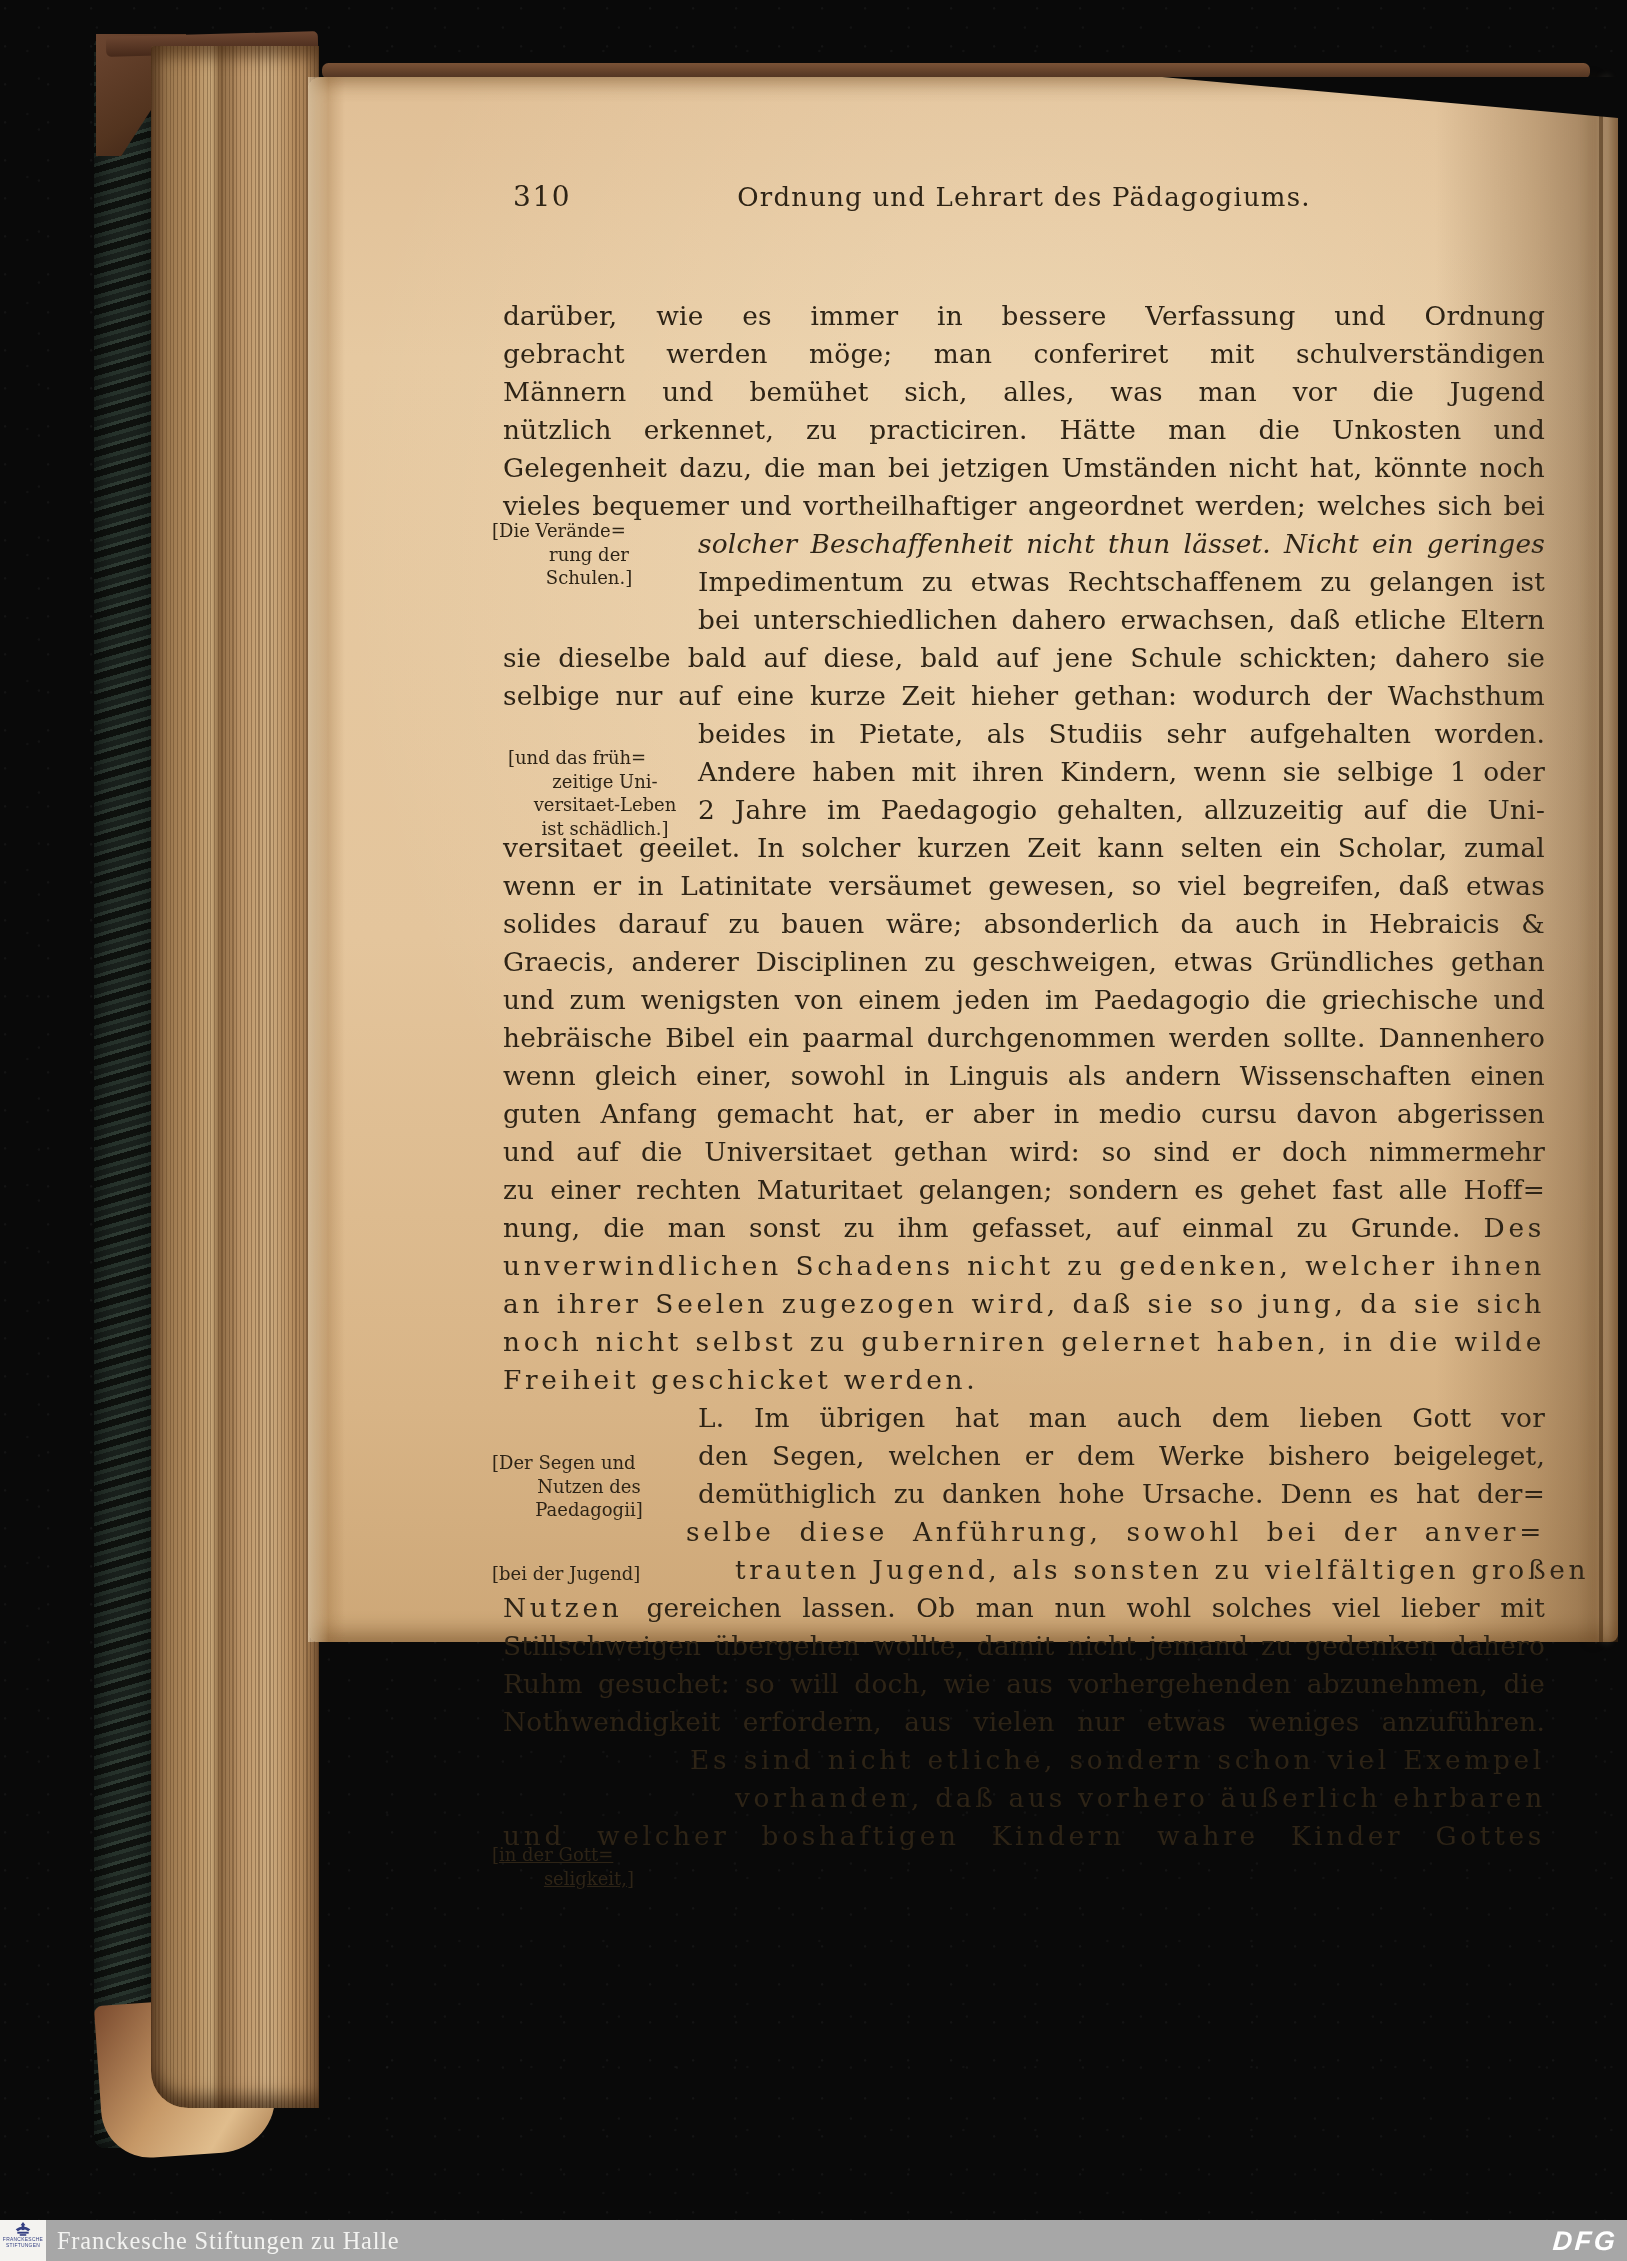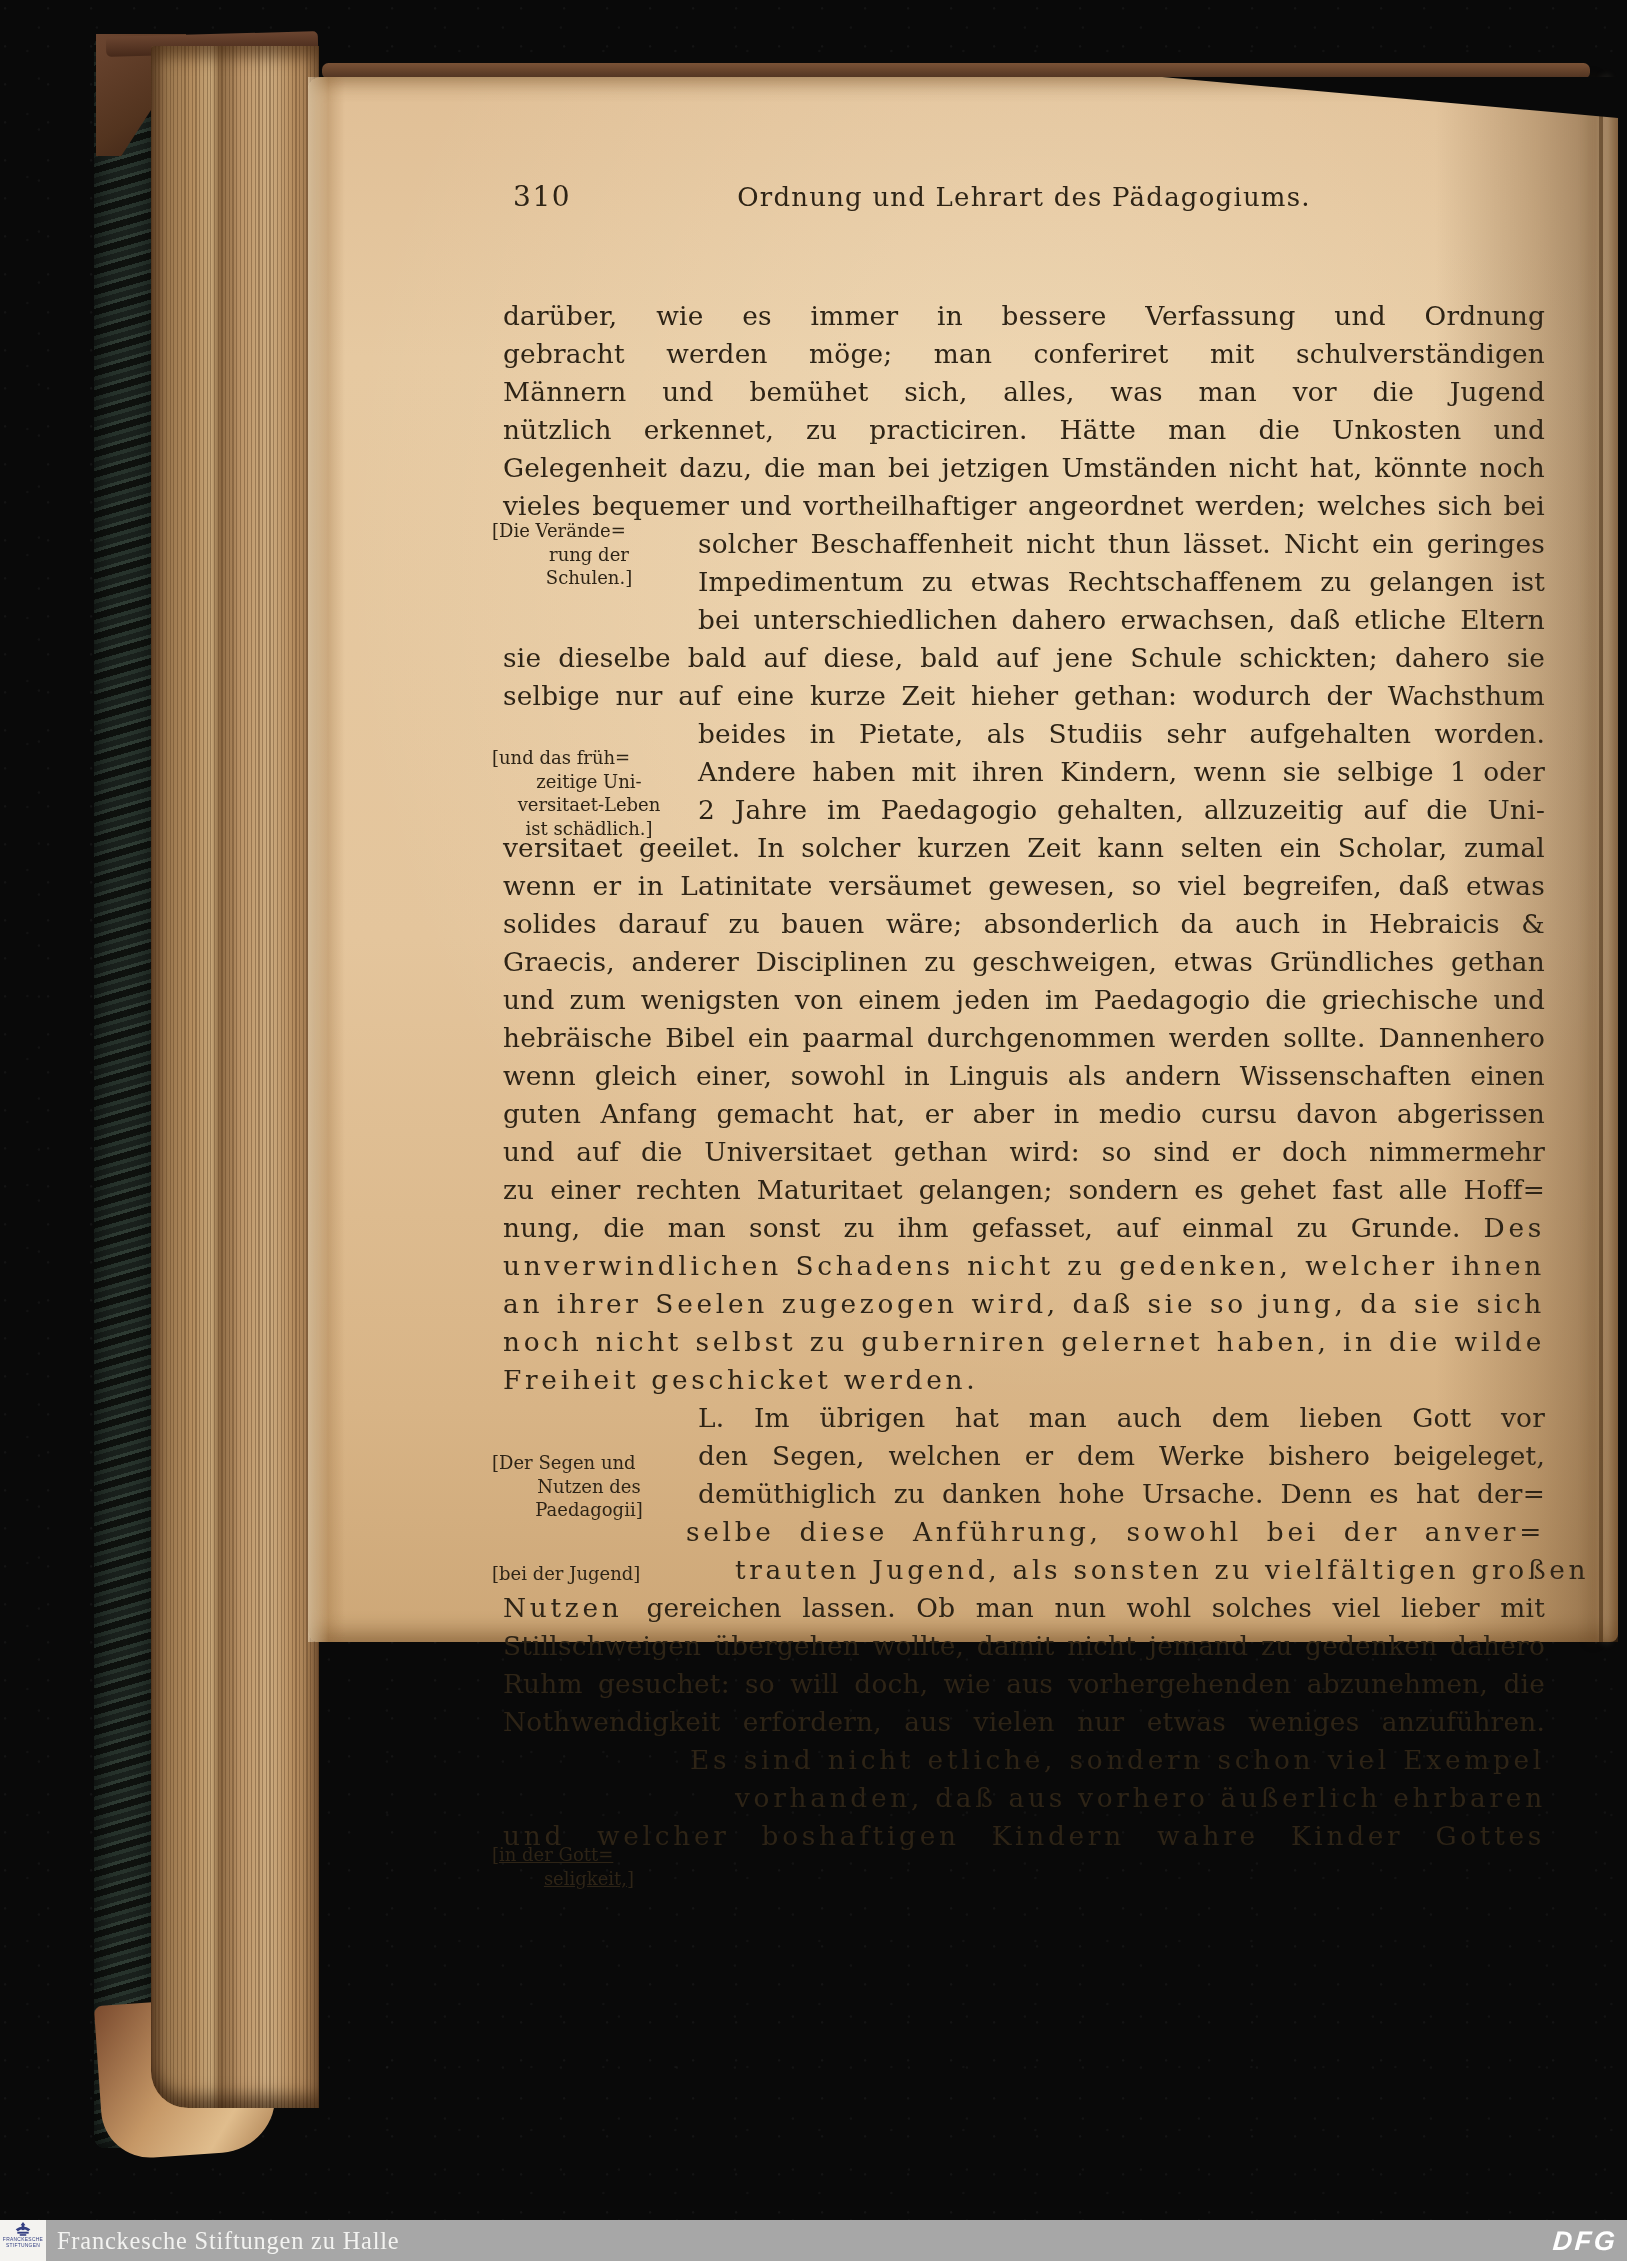--- a/index.html
+++ b/index.html
@@ -109,21 +109,21 @@
     <div class="page-header-num">310</div>
     <div class="page-header-title">Ordnung und Lehrart des Pädagogiums.</div>
 
     <div class="bodytext" id="bodytext">
         <div class="line"><span>darüber, wie es immer in bessere Verfassung und Ordnung</span></div>
         <div class="line"><span>gebracht werden möge; man conferiret mit schulverständigen</span></div>
         <div class="line"><span>Männern und bemühet sich, alles, was man vor die Jugend</span></div>
         <div class="line"><span>nützlich erkennet, zu practiciren. Hätte man die Unkosten und</span></div>
         <div class="line"><span>Gelegenheit dazu, die man bei jetzigen Umständen nicht hat, könnte noch</span></div>
         <div class="line"><span>vieles bequemer und vortheilhaftiger angeordnet werden; welches sich bei</span></div>
-        <div class="line" style="padding-left: 195px;"><span>solcher Beschaffenheit nicht thun lässet. Nicht ein geringes</span></div>
+        <div class="line" style="padding-left: 195px; font-style: italic;"><span>solcher Beschaffenheit nicht thun lässet. Nicht ein geringes</span></div>
         <div class="line" style="padding-left: 195px;"><span>Impedimentum zu etwas Rechtschaffenem zu gelangen ist</span></div>
         <div class="line" style="padding-left: 195px;"><span>bei unterschiedlichen dahero erwachsen, daß etliche Eltern</span></div>
         <div class="line"><span>sie dieselbe bald auf diese, bald auf jene Schule schickten; dahero sie</span></div>
         <div class="line"><span>selbige nur auf eine kurze Zeit hieher gethan: wodurch der Wachsthum</span></div>
         <div class="line" style="padding-left: 195px;"><span>beides in Pietate, als Studiis sehr aufgehalten worden.</span></div>
         <div class="line" style="padding-left: 195px;"><span>Andere haben mit ihren Kindern, wenn sie selbige 1 oder</span></div>
         <div class="line" style="padding-left: 195px;"><span>2 Jahre im Paedagogio gehalten, allzuzeitig auf die Uni-</span></div>
         <div class="line"><span>versitaet geeilet. In solcher kurzen Zeit kann selten ein Scholar, zumal</span></div>
         <div class="line"><span>wenn er in Latinitate versäumet gewesen, so viel begreifen, daß etwas</span></div>
         <div class="line"><span>solides darauf zu bauen wäre; absonderlich da auch in Hebraicis &amp;</span></div>
@@ -151,21 +151,21 @@
         <div class="line" style="padding-left: 187px;"><span class="sp">Es sind nicht etliche, sondern schon viel Exempel</span></div>
         <div class="line" style="padding-left: 232px;"><span class="sp">vorhanden, daß aus vorhero äußerlich ehrbaren</span></div>
         <div class="line"><span class="sp">und welcher boshaftigen Kindern wahre Kinder Gottes</span></div>
       </div>
     <div id="notes">
         <div class="note" style="top: 442px;">
           <div class="note-line">[Die Verände=</div>
           <div class="note-line">rung der</div>
           <div class="note-line">Schulen.]</div>
         </div>
-        <div class="note" style="top: 669px;">
+        <div class="note" style="top: 669px; margin-left: 16px;">
           <div class="note-line">[und das früh=</div>
           <div class="note-line">zeitige Uni-</div>
           <div class="note-line">versitaet-Leben</div>
           <div class="note-line">ist schädlich.]</div>
         </div>
         <div class="note" style="top: 1374px;">
           <div class="note-line">[Der Segen und</div>
           <div class="note-line">Nutzen des</div>
           <div class="note-line">Paedagogii]</div>
         </div>

